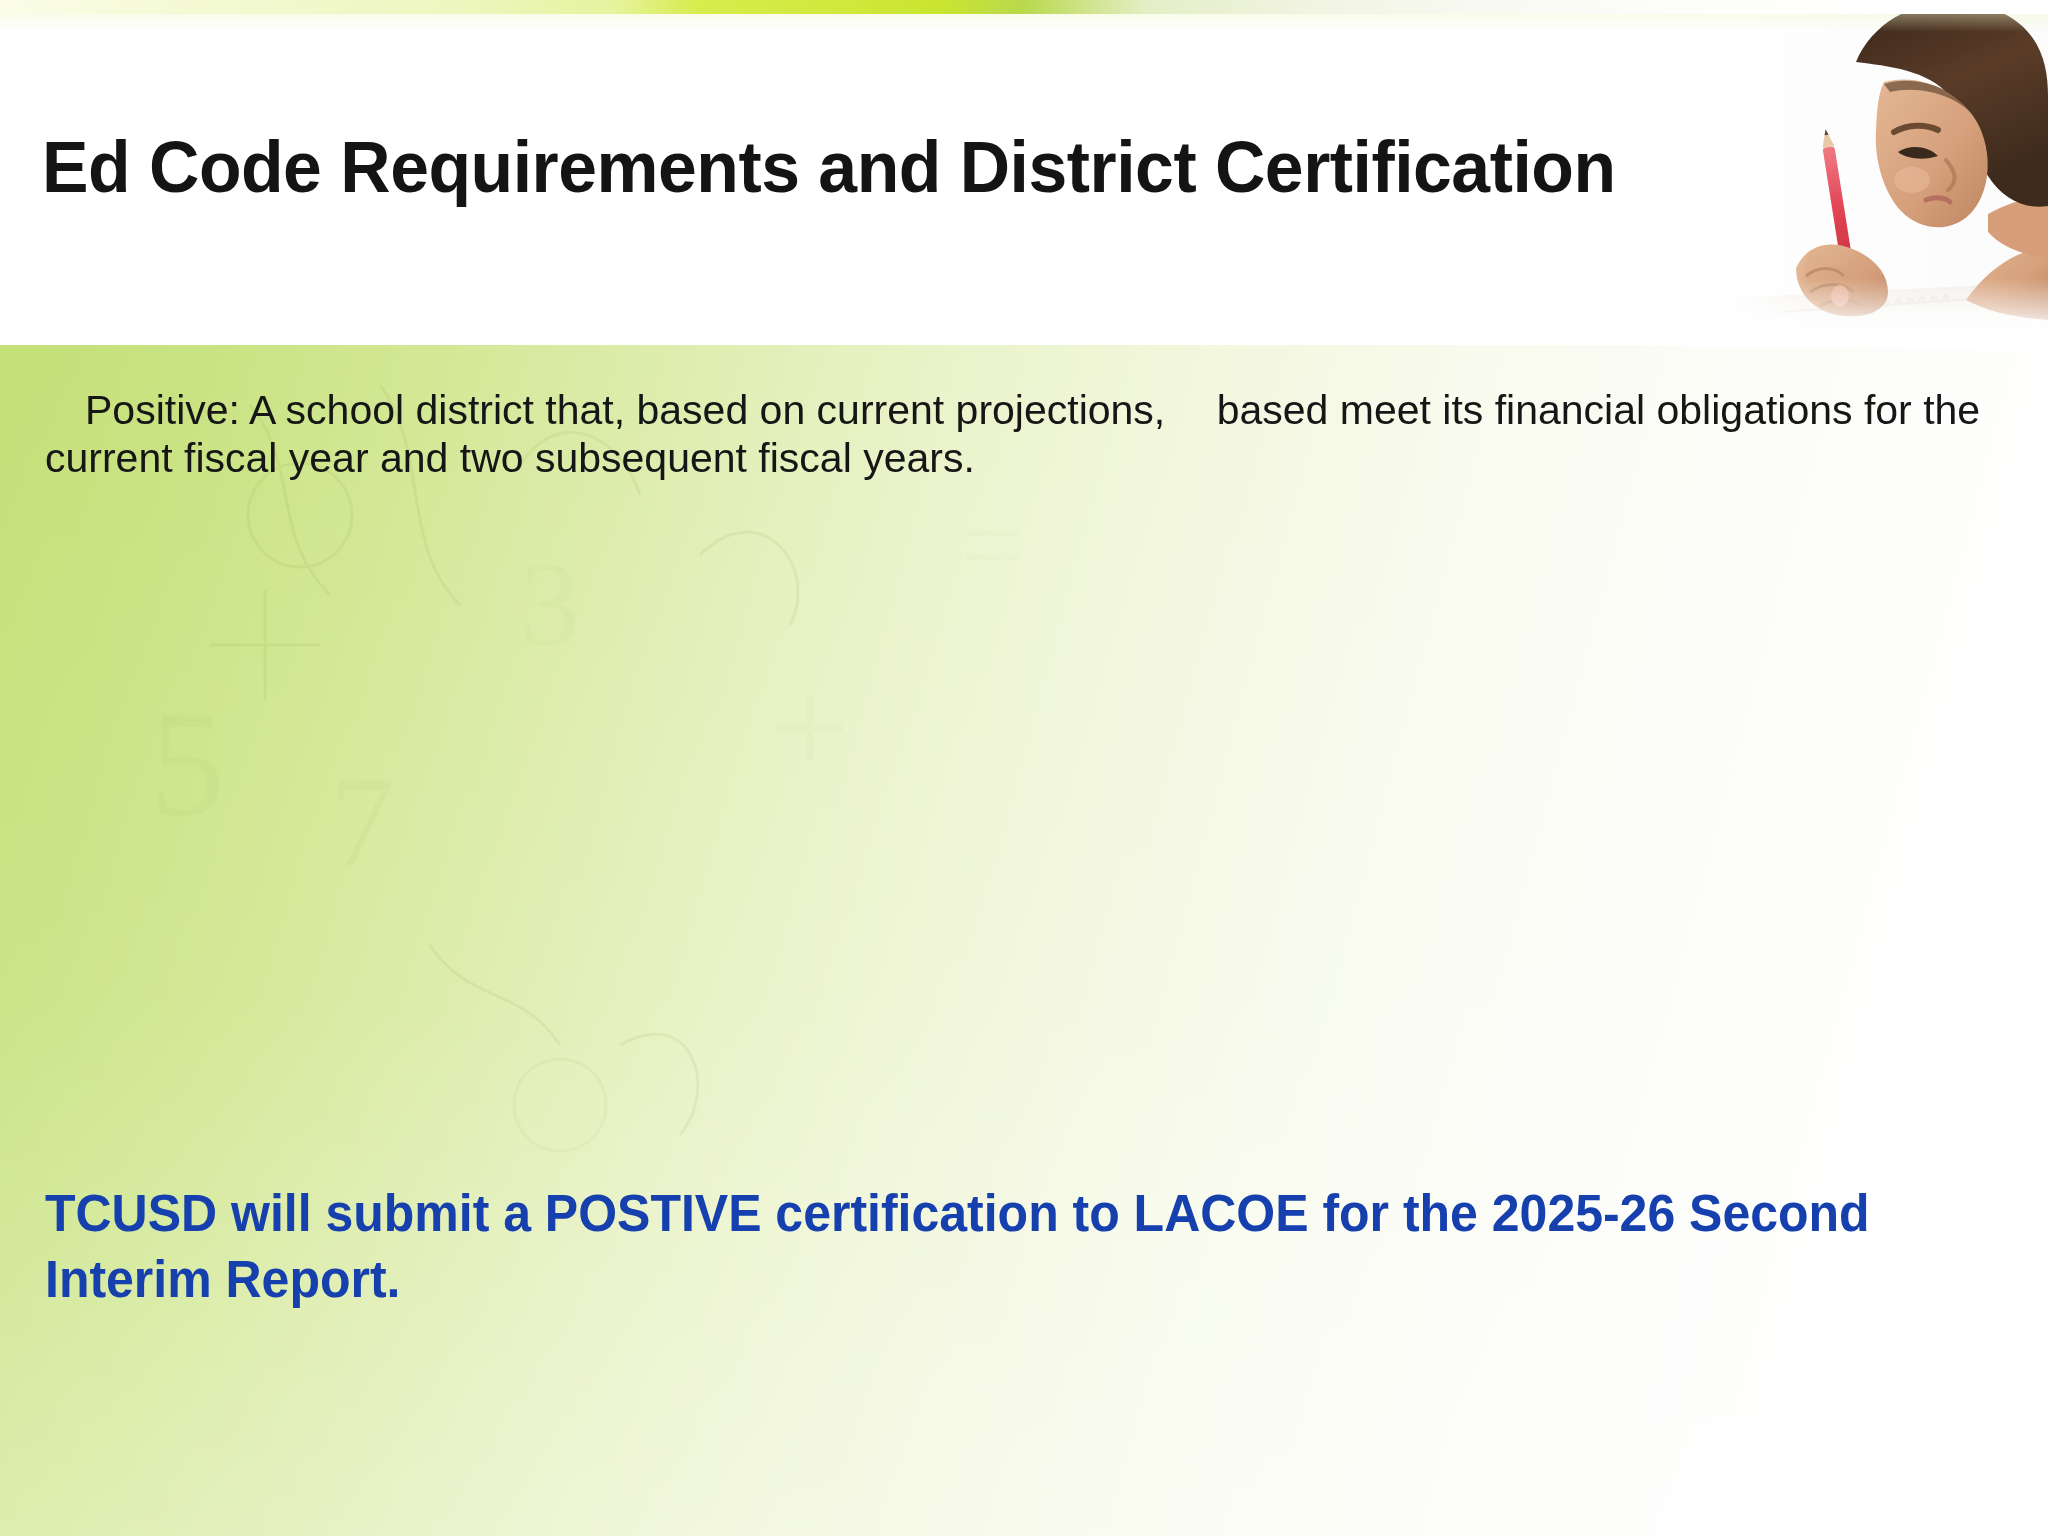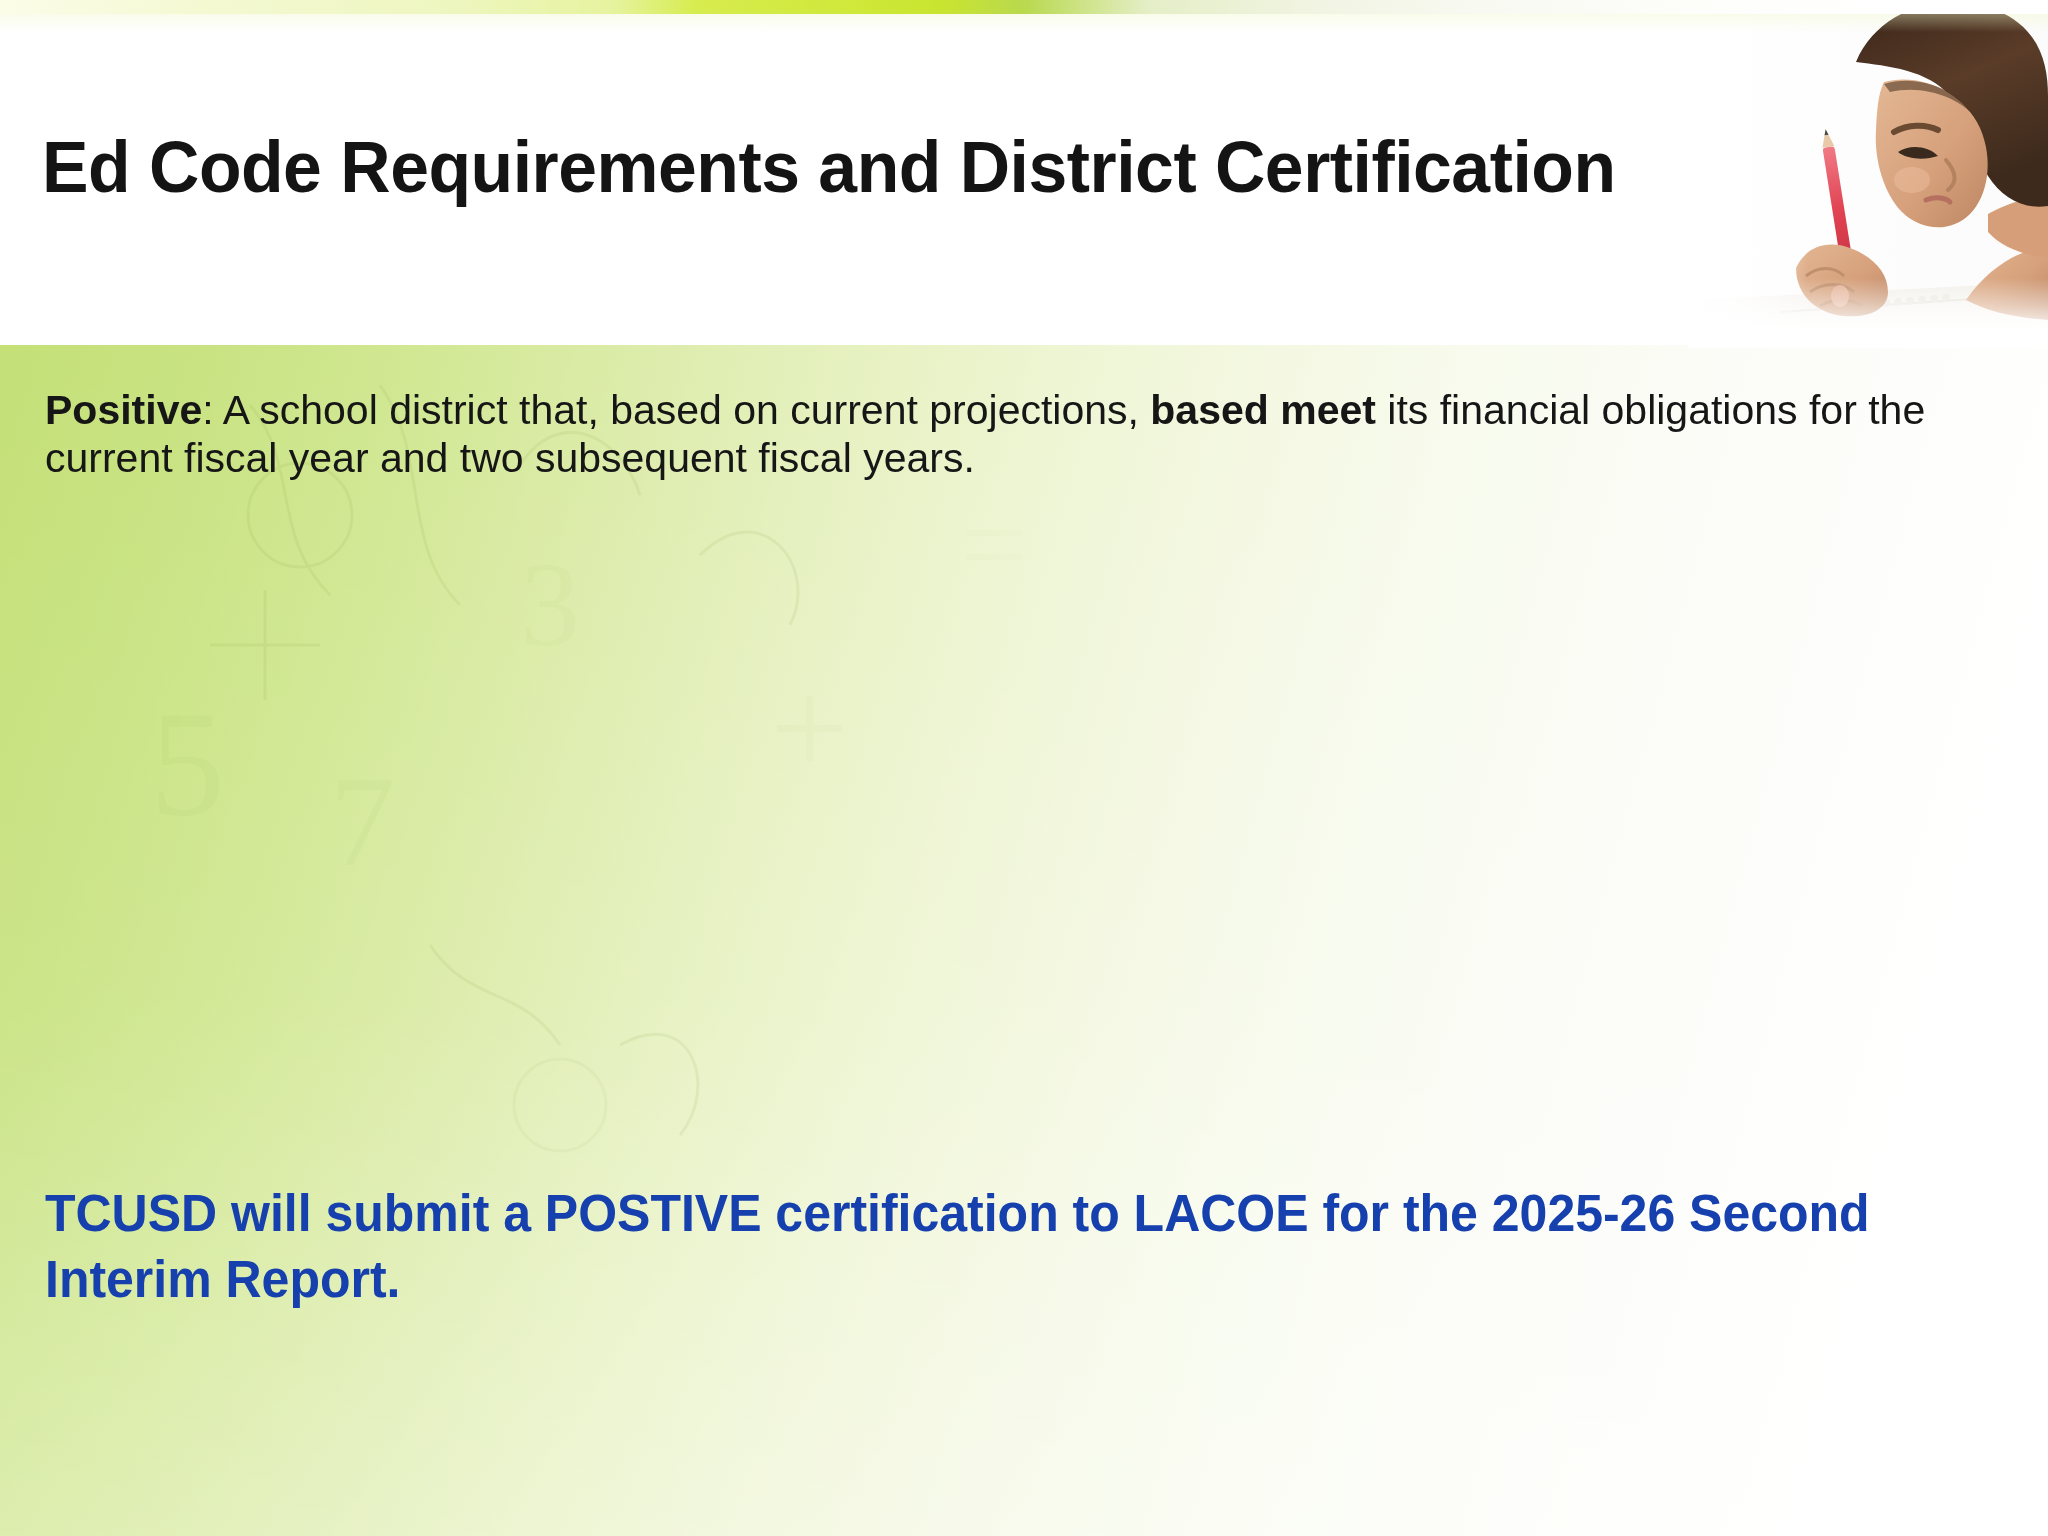--- a/index.html
+++ b/index.html
@@ -154,21 +154,21 @@
 
   .para {
     margin: 0 0 46px 0;
   }
   .para:last-child { margin-bottom: 0; }
 
   .para.intro { margin-bottom: 52px; }
   .para.cert  { margin-bottom: 50px; }
   .para.negative { margin-bottom: 0; }
 
-  .b { font-weight: bold; }
+  .b { font-weight: normal; margin-left: 40px; }
 
   .closing {
     position: absolute;
     left: 45px;
     top: 836px;
     width: 1900px;
     color: #1540ad;
     font-family: "Liberation Sans Narrow", "Liberation Sans", sans-serif;
     font-size: 51px;
     font-weight: bold;

